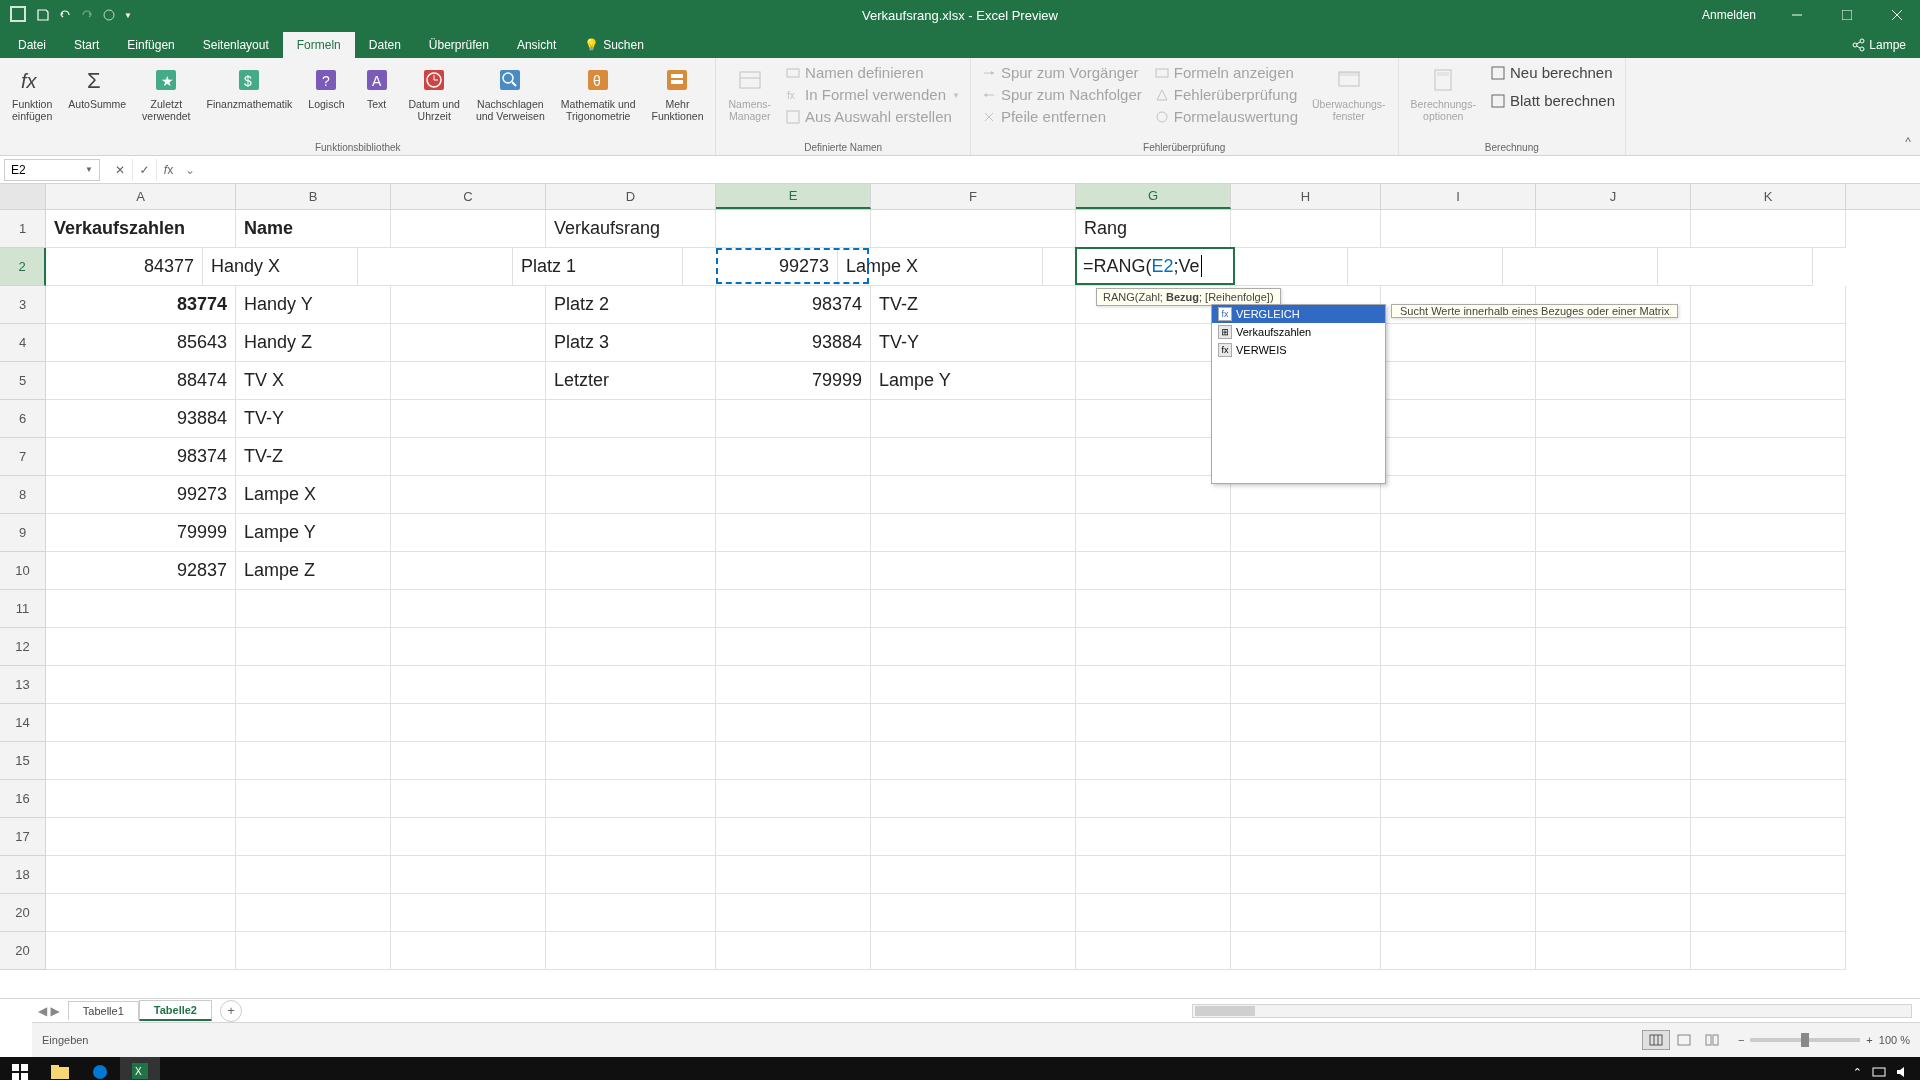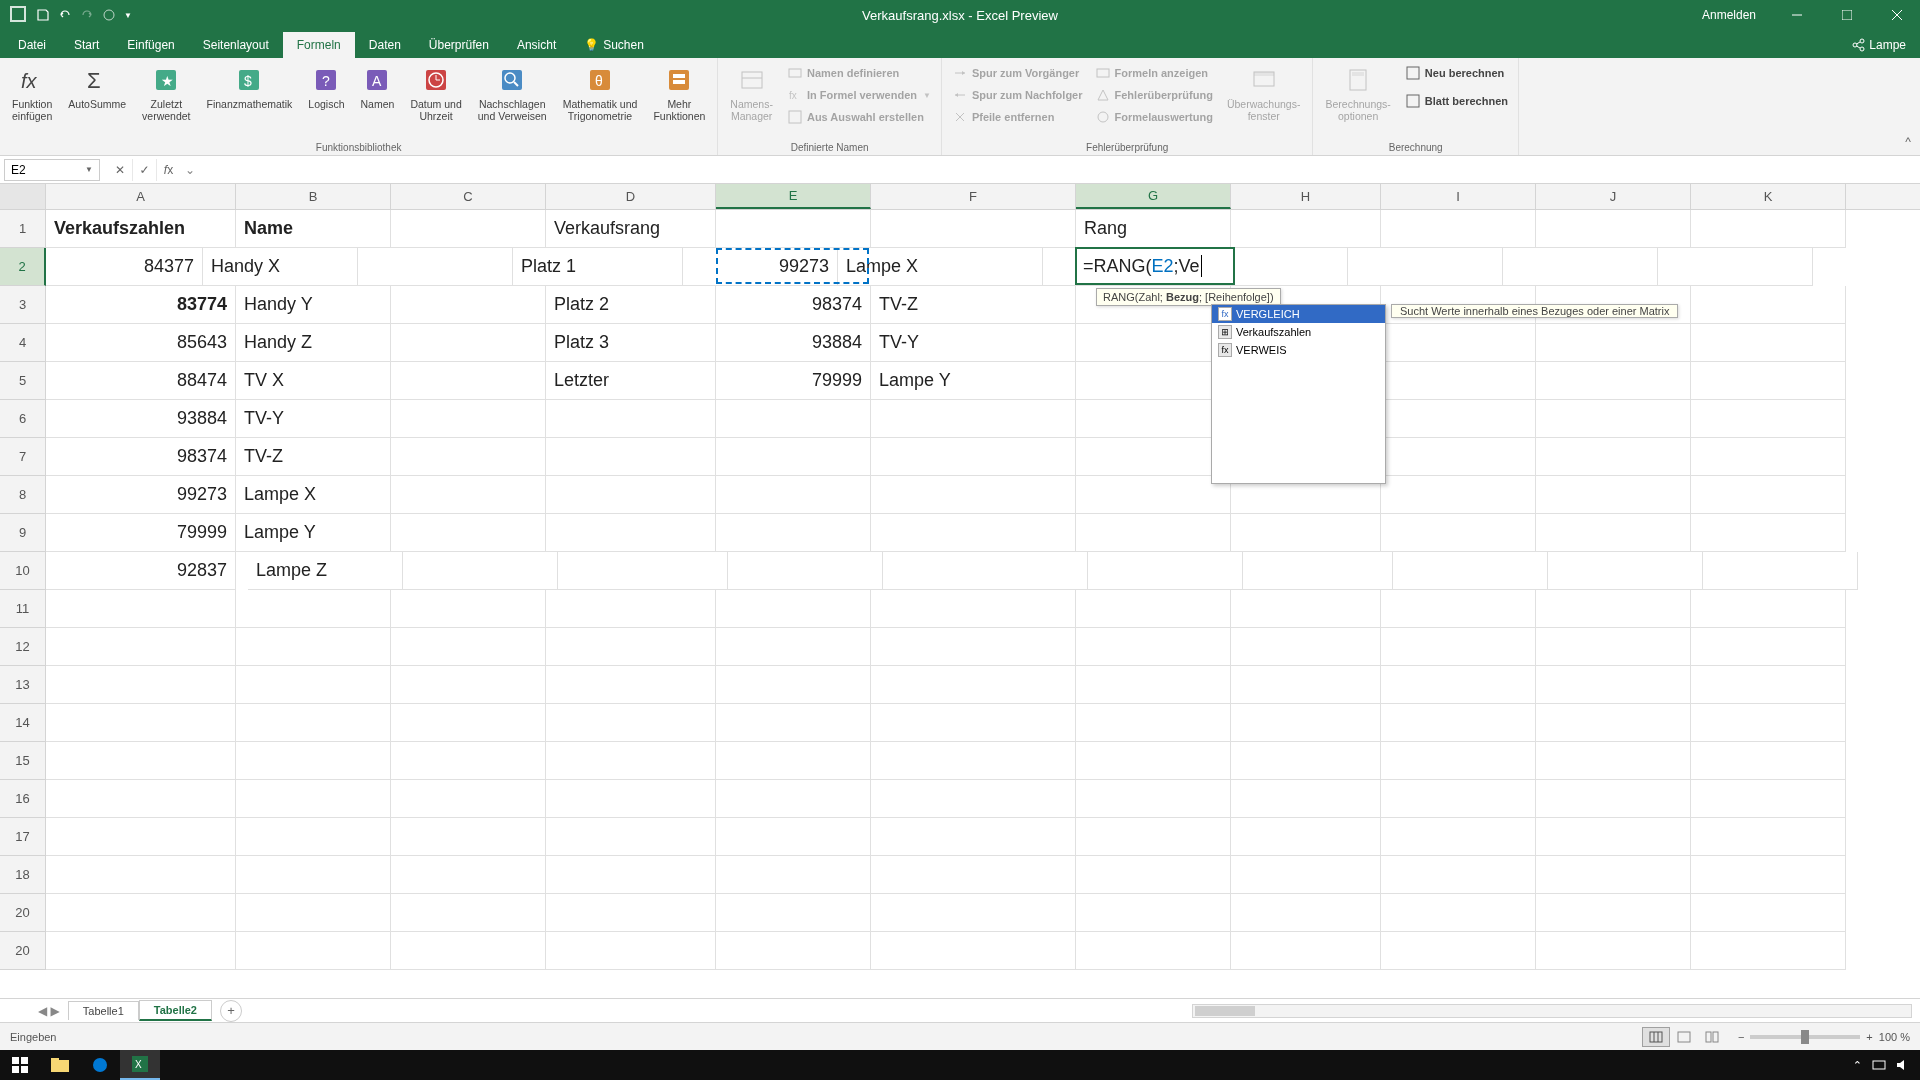--- a/index.html
+++ b/index.html
@@ -25,21 +25,21 @@
 .ribbon { height: 98px; background: #f3f3f3; border-bottom: 1px solid #d4d4d4; display: flex; }
 .rgroup { border-right: 1px solid #e1e1e1; padding: 4px 6px 0 6px; display: flex; flex-direction: column; height: 100%; }
 .rgroup .controls { flex: 1; display: flex; align-items: flex-start; gap: 4px; }
 .rgroup .label { text-align: center; font-size: 10px; color: #666; padding-bottom: 2px; }
 .rbtn { display: flex; flex-direction: column; align-items: center; justify-content: flex-start; padding: 2px 6px; min-width: 44px; cursor: pointer; }
 .rbtn.disabled { opacity: .45; cursor: default; }
 .rbtn .ico { width: 32px; height: 32px; display: flex; align-items: center; justify-content: center; margin-bottom: 2px; }
 .rbtn .txt { font-size: 10.5px; color: #444; text-align: center; line-height: 1.15; }
 .rbtn.small { flex-direction: row; min-width: auto; padding: 1px 4px; gap: 4px; align-items: center; height: 22px; white-space: nowrap; }
 .rbtn.small .ico { width: 16px; height: 16px; margin: 0; }
-.rbtn.small .txt { font-size: 11px; font-weight: bold; }
+.rbtn.small .txt { font-size: 15px; }
 .stackv { display: flex; flex-direction: column; gap: 0; }
 
 
 .fbar { height: 28px; border-bottom: 1px solid #d4d4d4; display: flex; align-items: center; background: #fff; }
 .fbar .namebox { width: 96px; height: 22px; border: 1px solid #ccc; margin-left: 4px; padding: 2px 6px; font-size: 12px; display: flex; align-items: center; }
 .fbar .namebox .dd { margin-left: auto; color: #666; font-size: 8px; }
 .fbar .fxbtns { display: flex; align-items: center; gap: 0; margin-left: 8px; }
 .fbar .fxbtns .b { width: 24px; height: 22px; display: flex; align-items: center; justify-content: center; color: #666; border-left: 1px solid #e8e8e8; }
 .fbar .fxbtns .b:first-child { border-left: none; }
 .fbar .formula { flex: 1; padding: 2px 8px; font-size: 13px; }
@@ -87,21 +87,21 @@
 .sheet-tabs { height: 24px; background: #fff; border-top: 1px solid #d4d4d4; display: flex; align-items: center; padding-left: 30px; gap: 0; }
 .sheet-tabs .nav { display: flex; gap: 6px; color: #888; padding: 0 8px; }
 .sheet-tab { padding: 3px 14px; font-size: 11px; border: 1px solid #ccc; border-bottom: none; background: #fff; cursor: pointer; color: #444; }
 .sheet-tab.active { background: #fff; border-bottom: 2px solid #217346; font-weight: 600; color: #217346; }
 .sheet-add { width: 22px; height: 22px; display: flex; align-items: center; justify-content: center; border: 1px solid #ccc; border-radius: 50%; margin-left: 8px; font-size: 13px; color: #666; cursor: pointer; }
 .hscroll-wrap { flex: 1; display: flex; align-items: center; justify-content: flex-end; padding-right: 8px; }
 .hscroll { width: 720px; height: 14px; background: #f3f3f3; border: 1px solid #d4d4d4; position: relative; }
 .hscroll .thumb { position: absolute; left: 2px; top: 1px; height: 10px; width: 60px; background: #cfcfcf; }
 
 
-.statusbar { height: 28px; background: #f3f3f3; border-top: 1px solid #d4d4d4; display: flex; align-items: center; padding: 0 10px; font-size: 11px; color: #555; }
+.statusbar { height: 35px; background: #f3f3f3; border-top: 1px solid #d4d4d4; display: flex; align-items: center; padding: 0 10px; font-size: 11px; color: #555; margin-left: 32px; }
 .statusbar .spacer { flex: 1; }
 .statusbar .viewbtns { display: flex; gap: 0; }
 .statusbar .vb { width: 28px; height: 20px; display: flex; align-items: center; justify-content: center; border: 1px solid transparent; }
 .statusbar .vb.active { border-color: #a0a0a0; background: #e0e0e0; }
 .statusbar .zoom { display: flex; align-items: center; gap: 6px; margin-left: 12px; }
 .statusbar .zslider { width: 110px; height: 4px; background: #ccc; position: relative; }
 .statusbar .zslider .zt { position: absolute; width: 8px; height: 14px; background: #888; top: -5px; left: 50%; transform: translateX(-50%); }
 
 
 .taskbar { height: 30px; background: #101010; display: flex; align-items: center; }
@@ -240,21 +240,21 @@
           </div>
           <div class="txt">Logisch</div>
         </div>
       <div class="rbtn">
           <div class="ico">
             <svg width="28" height="28">
               <rect x="4" y="4" width="20" height="20" fill="#7a5bb8" rx="2"></rect>
               <text x="9" y="20" font-size="14" fill="#fff">A</text>
             </svg>
           </div>
-          <div class="txt">Namen</div>
+          <div class="txt">Text</div>
         </div>
       <div class="rbtn">
           <div class="ico">
             <svg width="28" height="28">
               <rect x="4" y="4" width="20" height="20" fill="#c44" rx="2"></rect>
               <circle cx="14" cy="14" r="7" fill="none" stroke="#fff" stroke-width="1.5"></circle>
               <line x1="14" y1="14" x2="14" y2="9" stroke="#fff"></line>
               <line x1="14" y1="14" x2="18" y2="14" stroke="#fff"></line>
             </svg>
           </div>
@@ -636,21 +636,21 @@
           <div class="cell" style="width: 155px;"></div>
           <div class="cell" style="width: 205px;"></div>
           <div class="cell" style="width: 155px;"></div>
           <div class="cell" style="width: 150px;"></div>
           <div class="cell" style="width: 155px;"></div>
           <div class="cell" style="width: 155px;"></div>
           <div class="cell" style="width: 155px;"></div>
         </div>
         <div class="row">
           <div class="cell num" style="width: 190px;">92837</div>
-          <div class="cell" style="width: 155px; margin-left: 12px;">Lampe Z</div>
+          <div class="cell" style="width: 155px;">Lampe Z</div>
           <div class="cell" style="width: 155px;"></div>
           <div class="cell" style="width: 170px;"></div>
           <div class="cell" style="width: 155px;"></div>
           <div class="cell" style="width: 205px;"></div>
           <div class="cell" style="width: 155px;"></div>
           <div class="cell" style="width: 150px;"></div>
           <div class="cell" style="width: 155px;"></div>
           <div class="cell" style="width: 155px;"></div>
           <div class="cell" style="width: 155px;"></div>
         </div>

